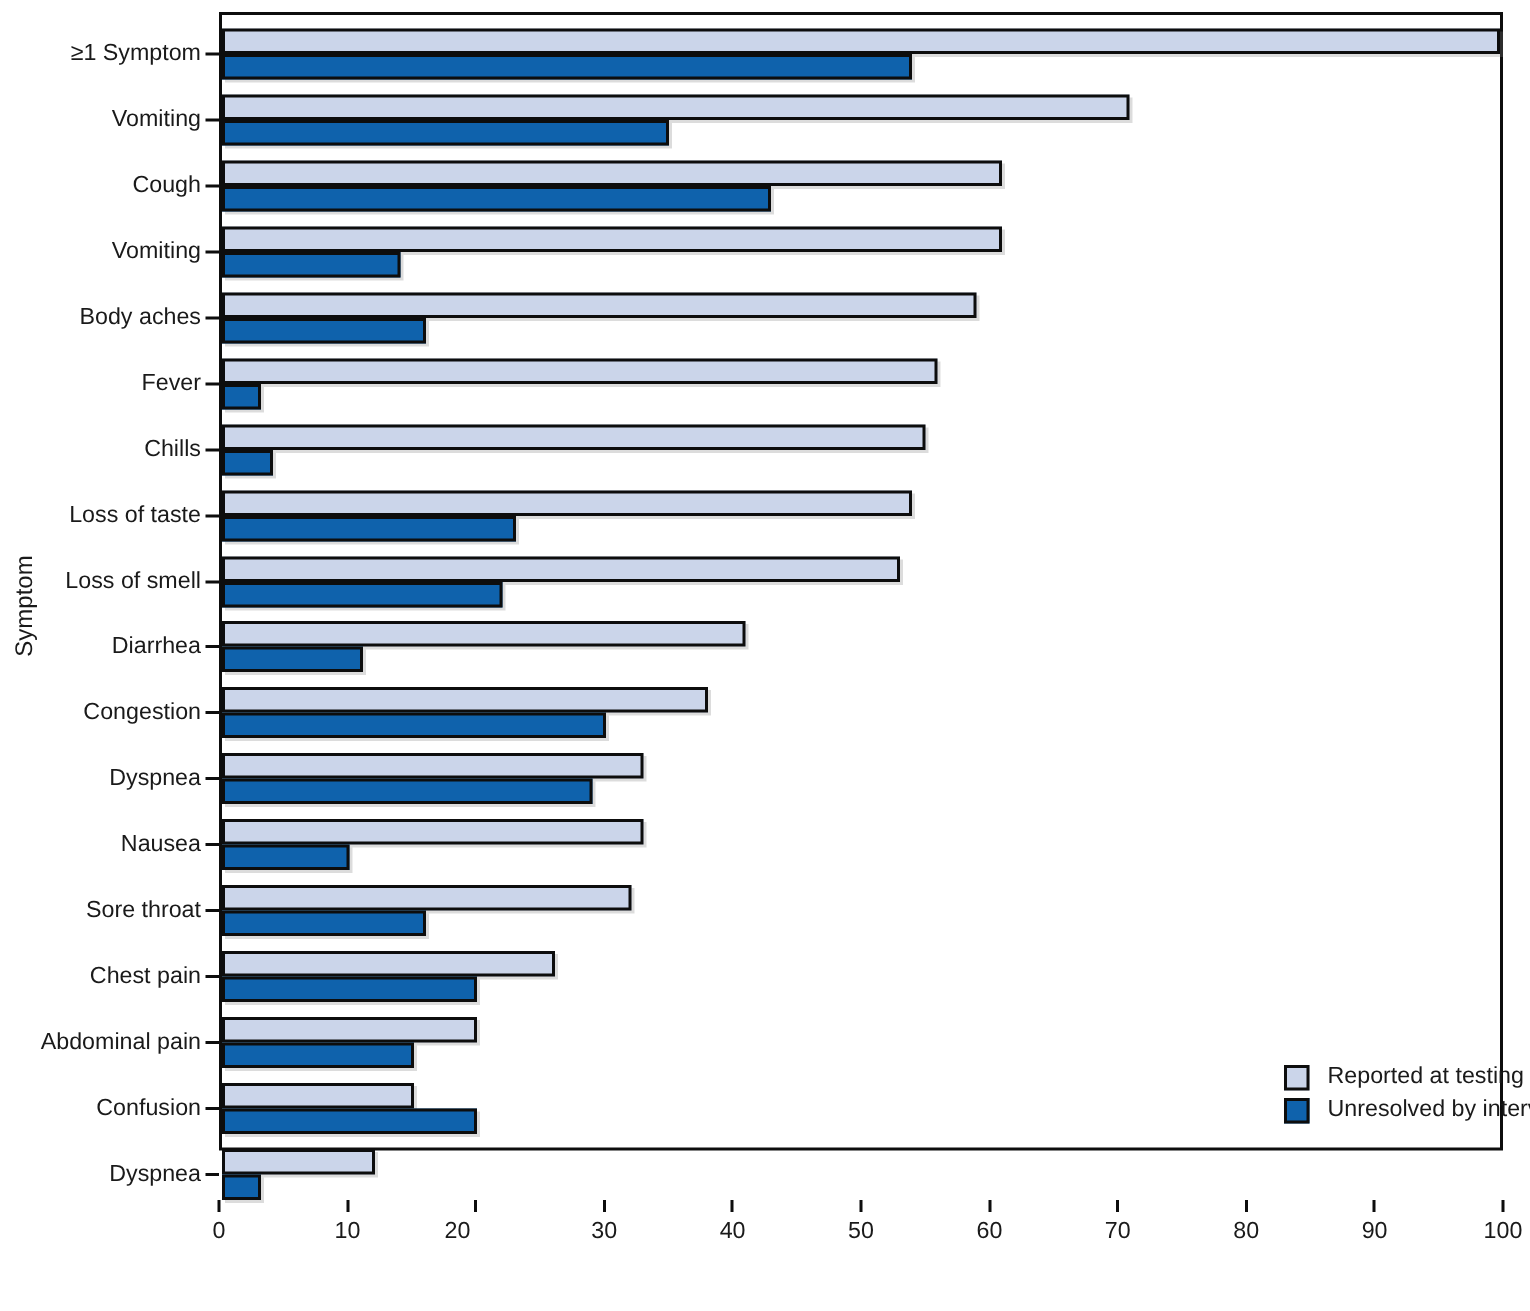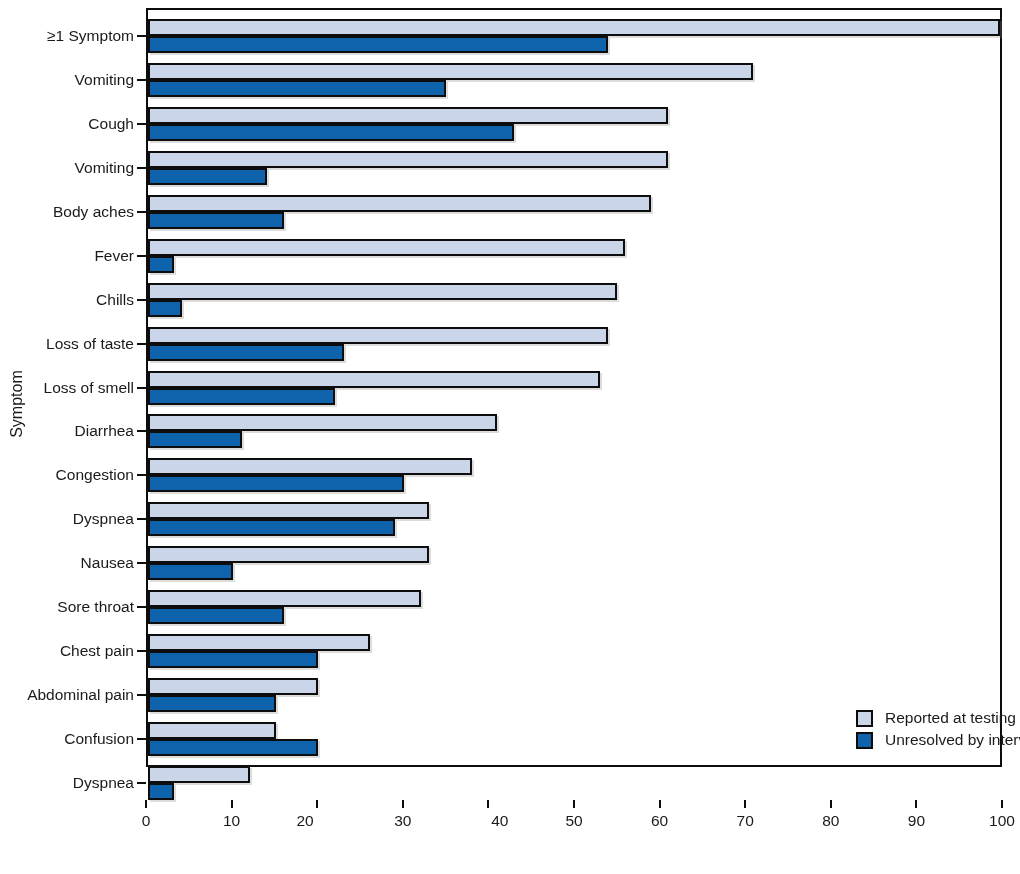--- a/index.html
+++ b/index.html
@@ -149,21 +149,21 @@
   <div id="xaxis">
       <div class="x-tick" style="left: 145px;"></div>
       <div class="x-tick-label" style="left: 146px;">0</div>
       <div class="x-tick" style="left: 230.6px;"></div>
       <div class="x-tick-label" style="left: 231.6px;">10</div>
       <div class="x-tick" style="left: 316.2px;"></div>
       <div class="x-tick-label" style="left: 305px;">20</div>
       <div class="x-tick" style="left: 401.8px;"></div>
       <div class="x-tick-label" style="left: 402.8px;">30</div>
       <div class="x-tick" style="left: 487.4px;"></div>
-      <div class="x-tick-label" style="left: 488.4px; text-align: right;">40</div>
+      <div class="x-tick-label" style="left: 488.4px;">40</div>
       <div class="x-tick" style="left: 573px;"></div>
       <div class="x-tick-label" style="left: 574px;">50</div>
       <div class="x-tick" style="left: 658.6px;"></div>
       <div class="x-tick-label" style="left: 659.6px;">60</div>
       <div class="x-tick" style="left: 744.2px;"></div>
       <div class="x-tick-label" style="left: 745.2px;">70</div>
       <div class="x-tick" style="left: 829.8px;"></div>
       <div class="x-tick-label" style="left: 830.8px;">80</div>
       <div class="x-tick" style="left: 915.4px;"></div>
       <div class="x-tick-label" style="left: 916.4px;">90</div>

